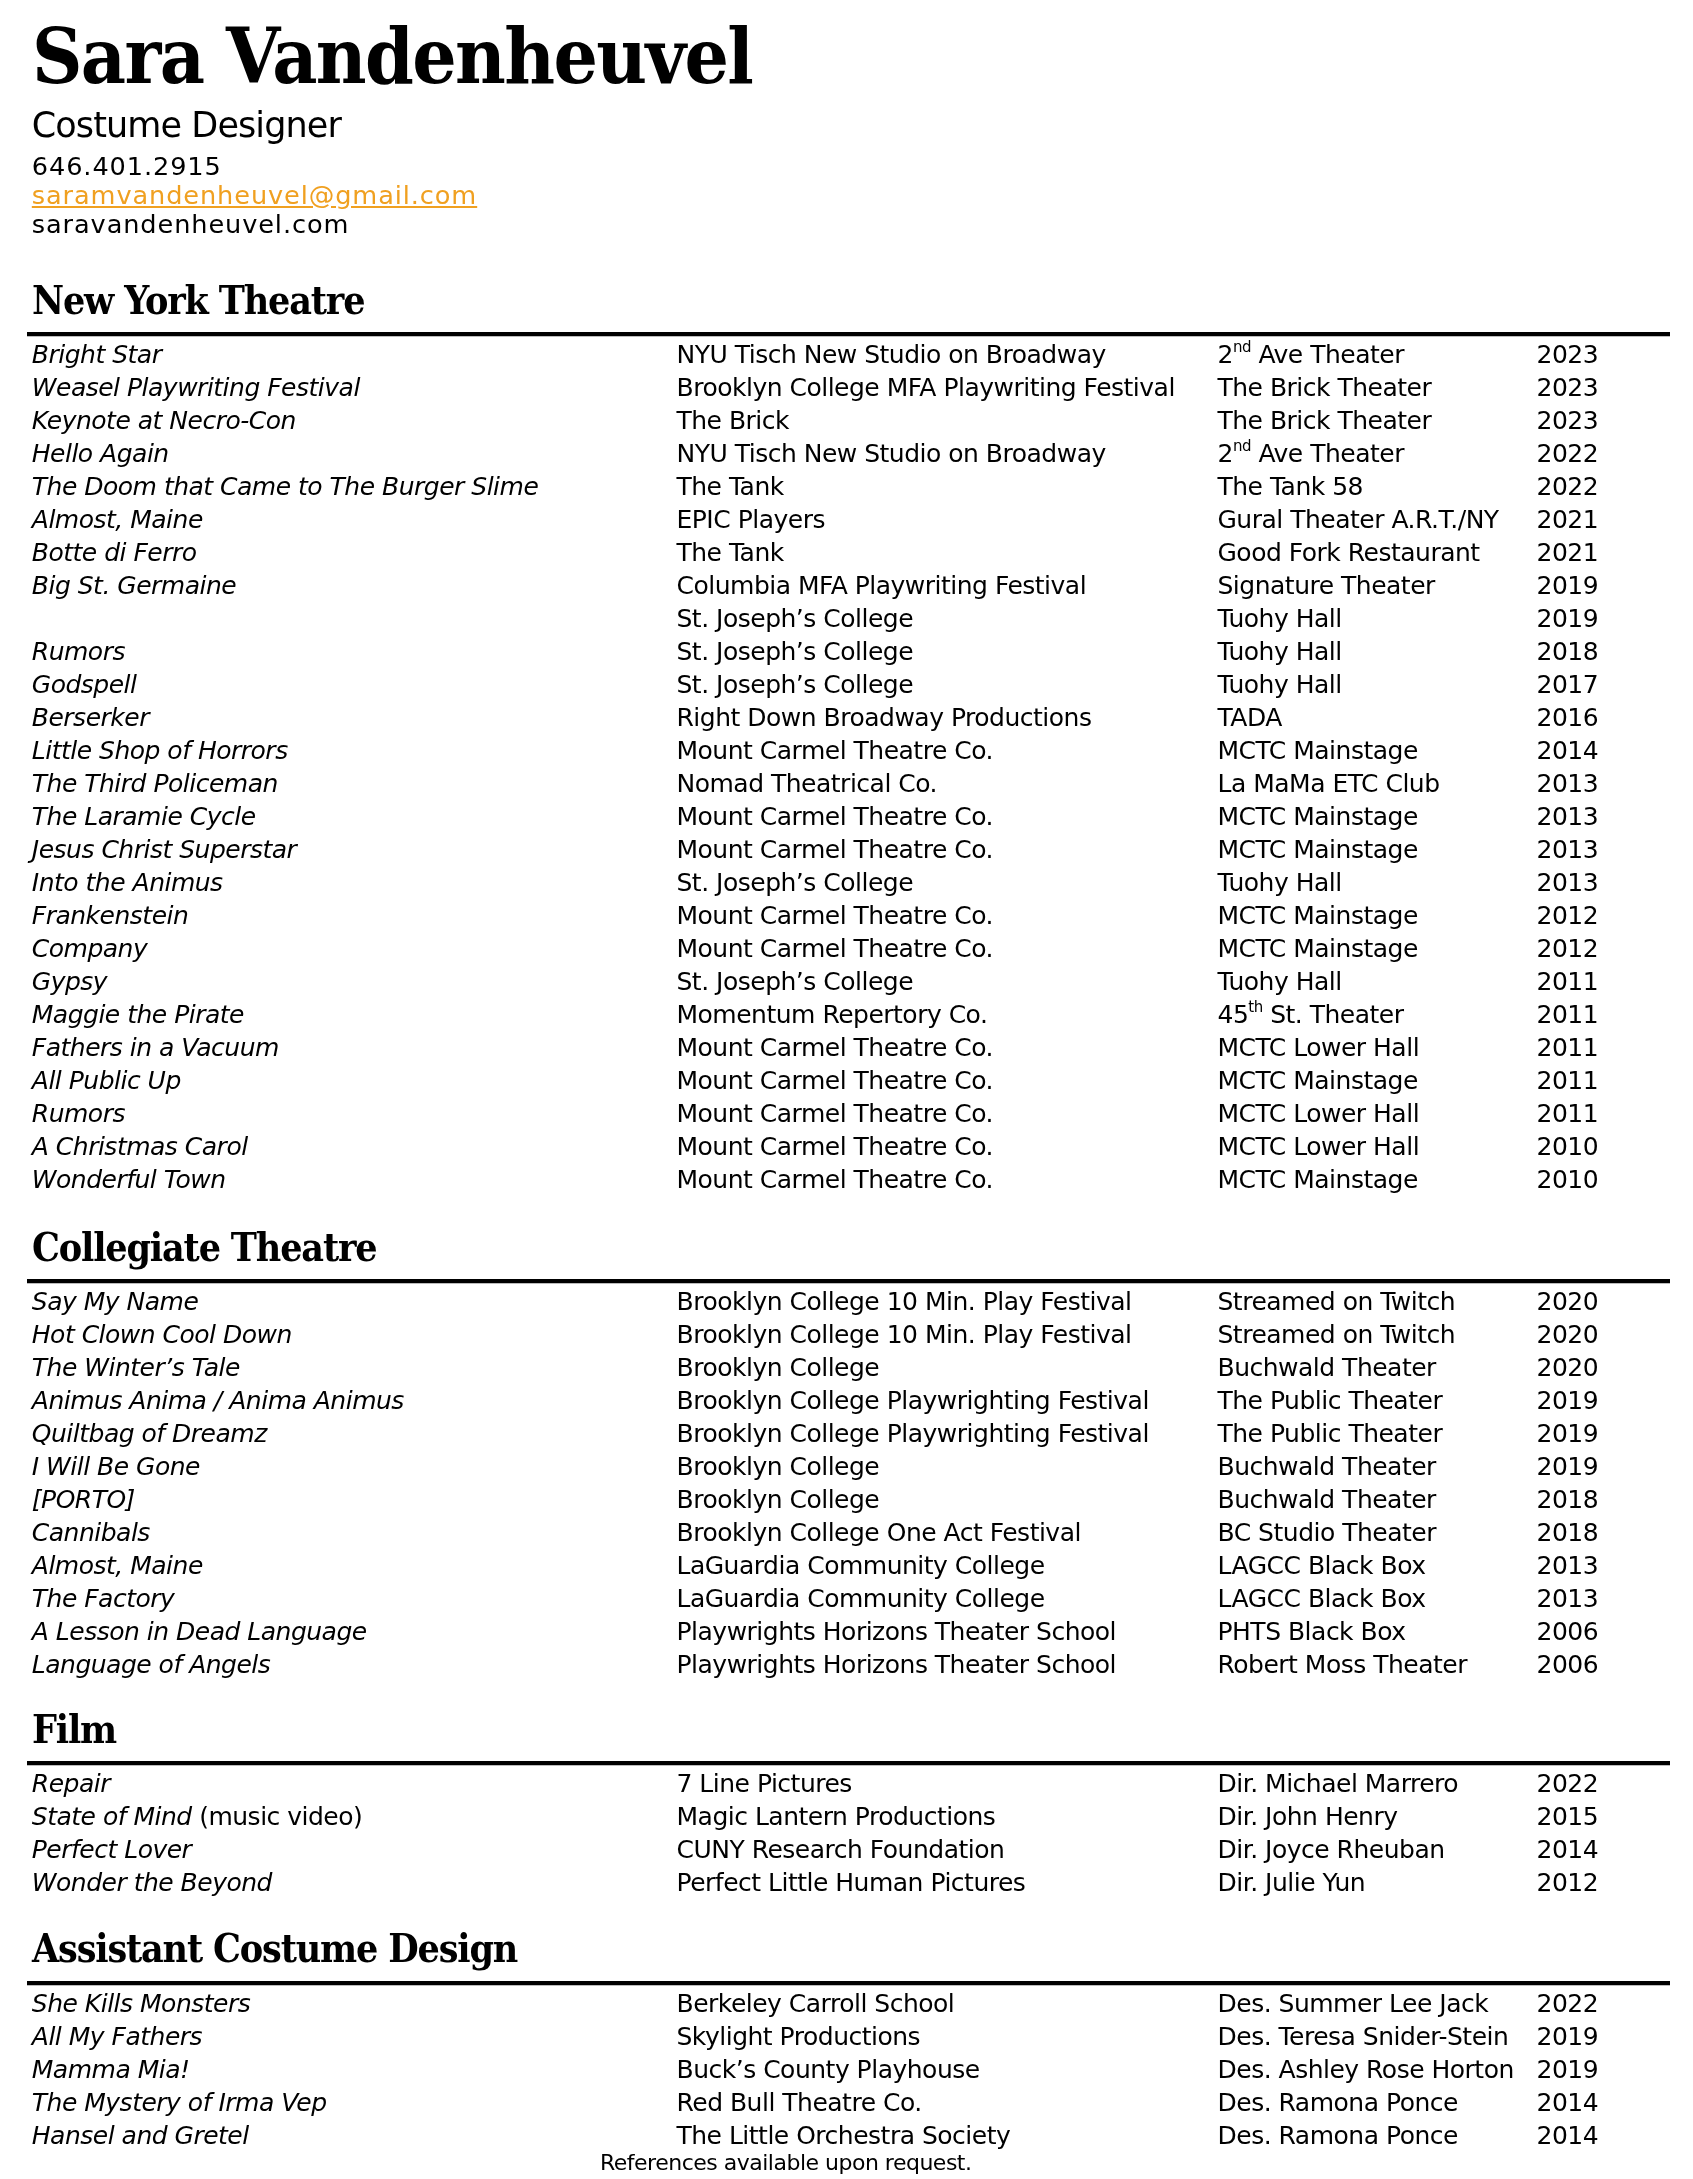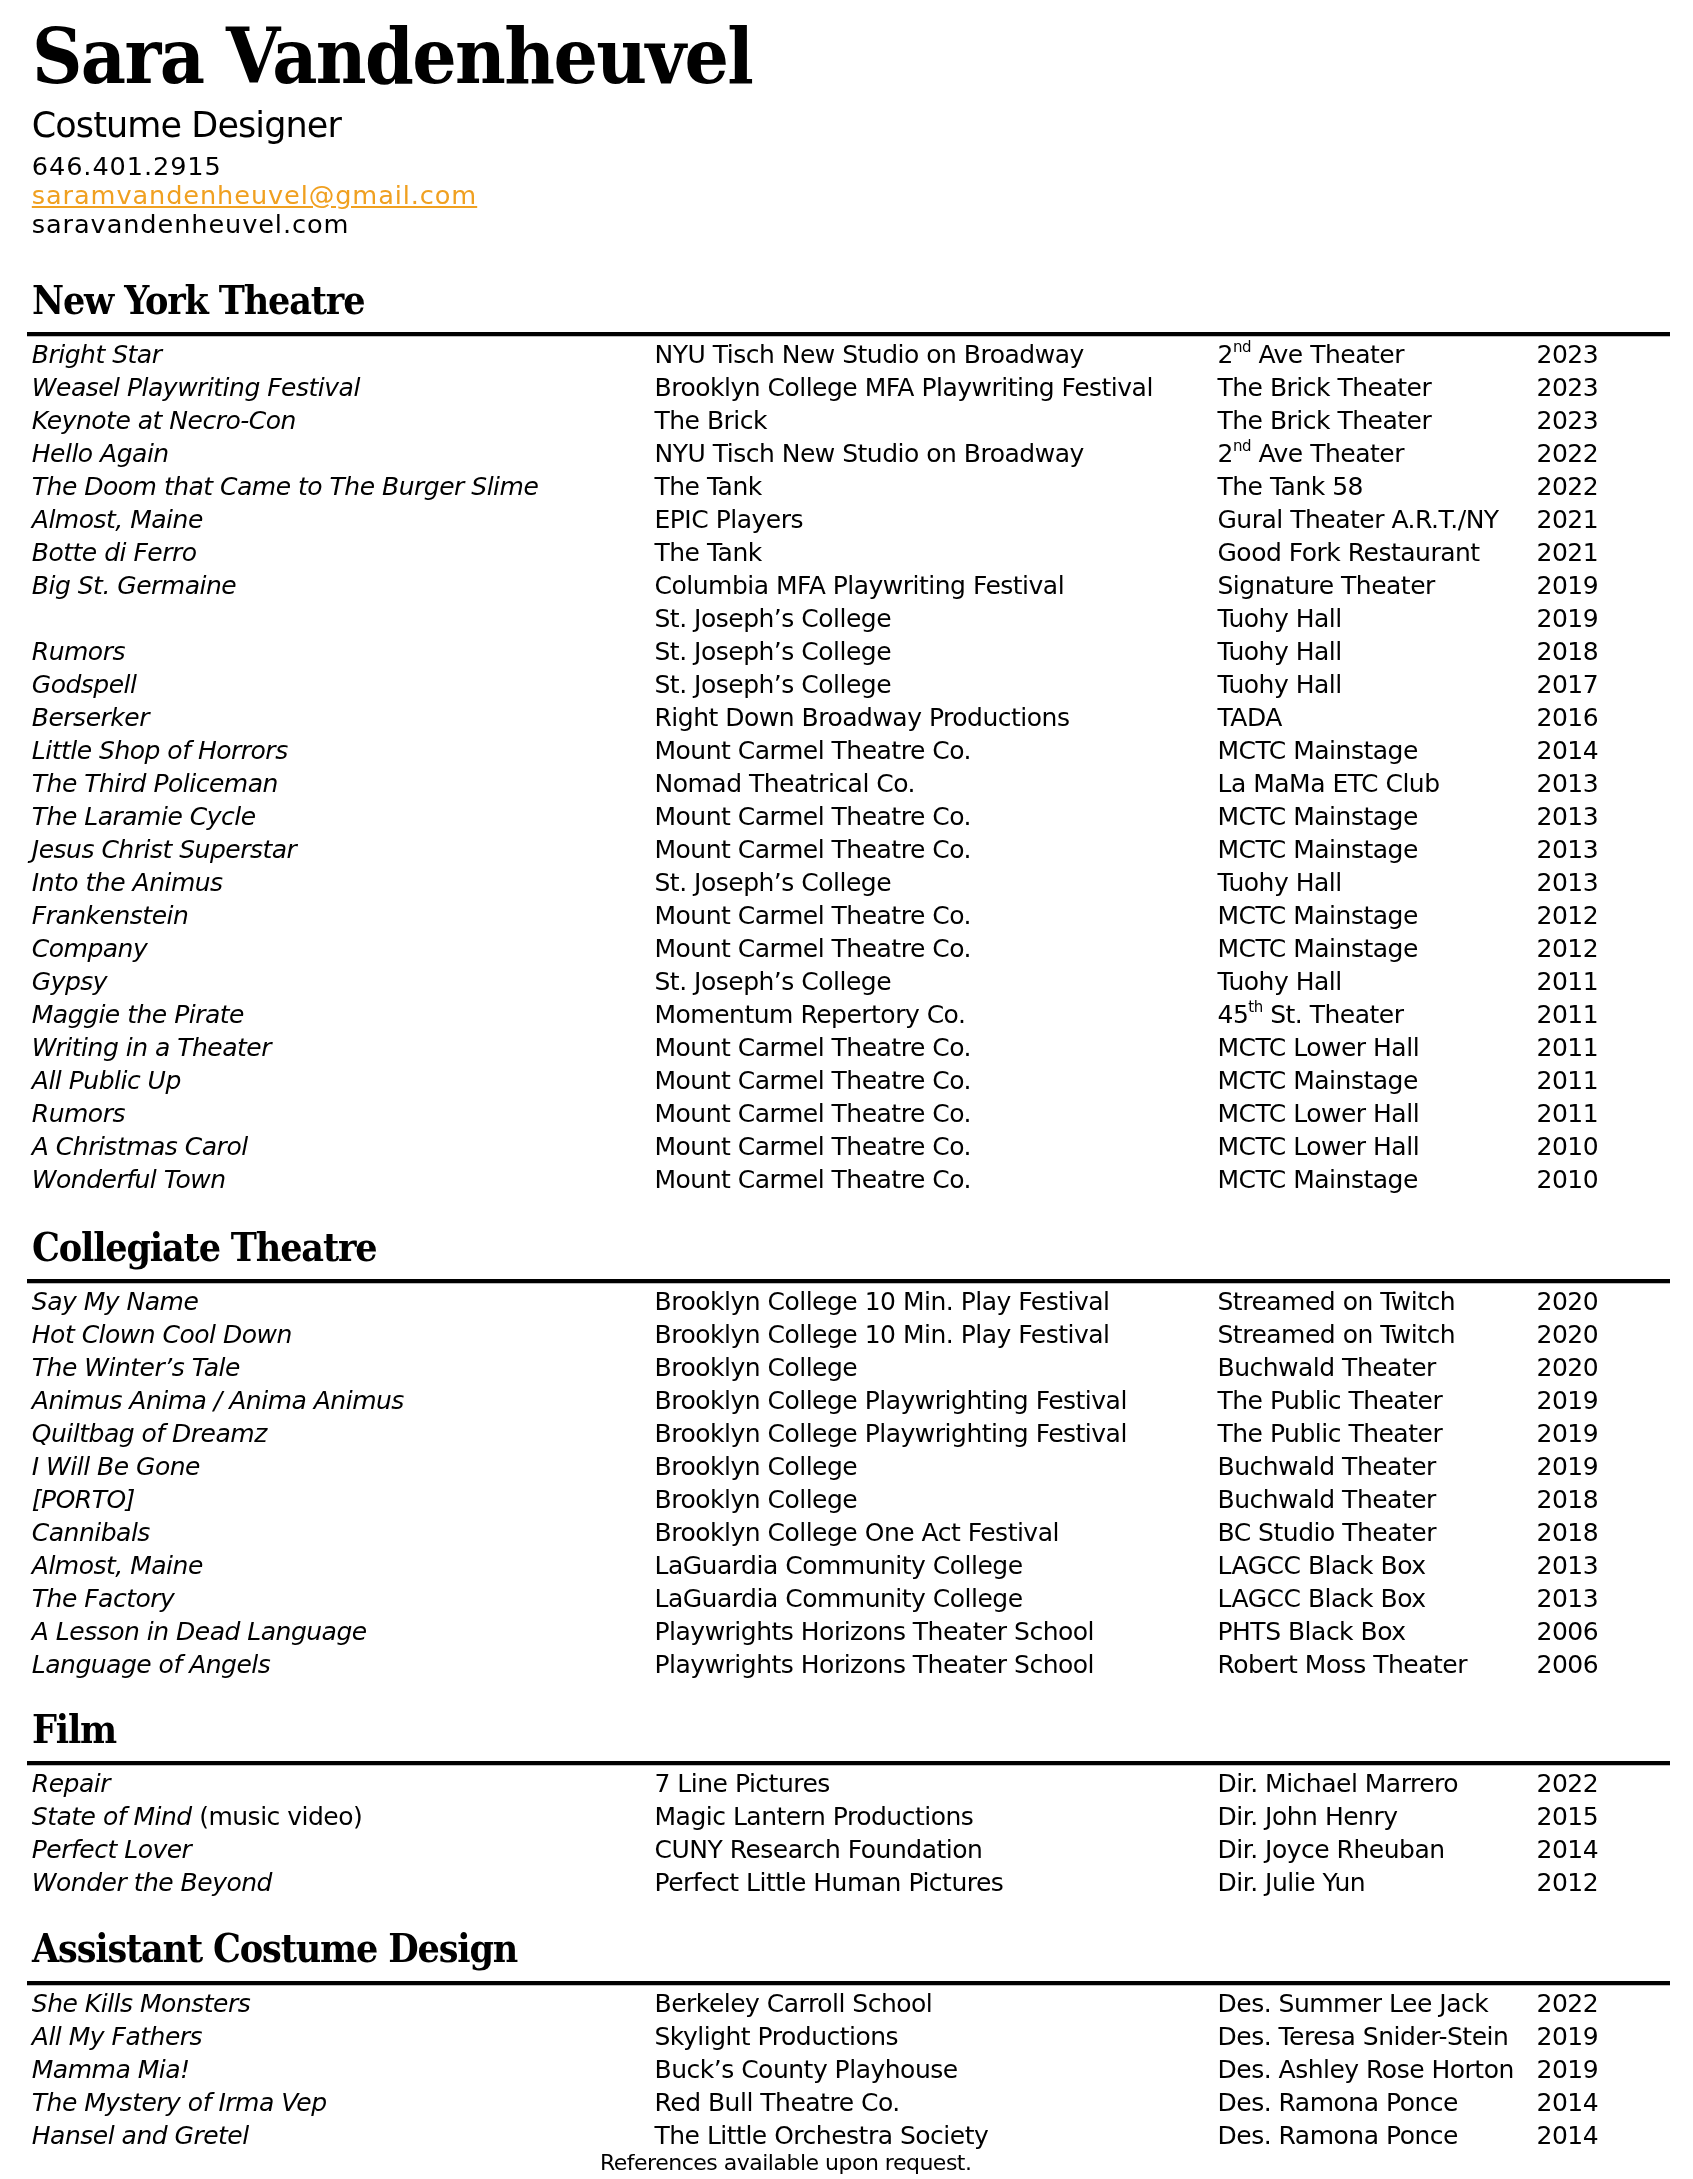--- a/index.html
+++ b/index.html
@@ -22,21 +22,21 @@
   .section-title {
     position: absolute; left: 5.3px; font-family: "DejaVu Serif", serif; font-weight: bold;
     font-size: 39px; letter-spacing: -1.3px; line-height: 1; transform: scaleX(0.9); transform-origin: left;
   }
   .rule { position: absolute; left: 0; width: 1643px; height: 4.4px; background: #000; border-bottom: 0.9px solid #bbb; }
   .rows { position: absolute; left: 0; width: 1643px; }
   .row { position: relative; height: 33px; font-size: 25px; line-height: 33px; letter-spacing: -0.5px; white-space: nowrap; }
   .row span { position: absolute; top: 0; }
   .c-title { left: 5.3px; font-style: italic; }
   .c-title .plain { font-style: normal; position: static; }
-  .c-org { left: 628px; text-align: center; }
+  .c-org { left: 650px; text-align: center; }
   .c-venue { left: 1191px; }
   .c-year { left: 1510px; }
   sup { font-size: 15px; line-height: 0; position: relative; top: -1.8px; vertical-align: super; }
   .footer { position: absolute; left: 600px; top: 2150px; font-size: 22px; letter-spacing: -0.5px; }
 </style>
 </head>
 <body>
 
 <div class="page">
   <div class="name">Sara Vandenheuvel</div>
@@ -168,21 +168,21 @@
           <span class="c-venue">Tuohy Hall</span>
           <span class="c-year">2011</span>
         </div>
         <div class="row">
           <span class="c-title">Maggie the Pirate</span>
           <span class="c-org">Momentum Repertory Co.</span>
           <span class="c-venue">45<sup>th</sup> St. Theater</span>
           <span class="c-year">2011</span>
         </div>
         <div class="row">
-          <span class="c-title">Writing in a Theater</span>
+          <span class="c-title">Fathers in a Vacuum</span>
           <span class="c-org">Mount Carmel Theatre Co.</span>
           <span class="c-venue">MCTC Lower Hall</span>
           <span class="c-year">2011</span>
         </div>
         <div class="row">
           <span class="c-title">All Public Up</span>
           <span class="c-org">Mount Carmel Theatre Co.</span>
           <span class="c-venue">MCTC Mainstage</span>
           <span class="c-year">2011</span>
         </div>

